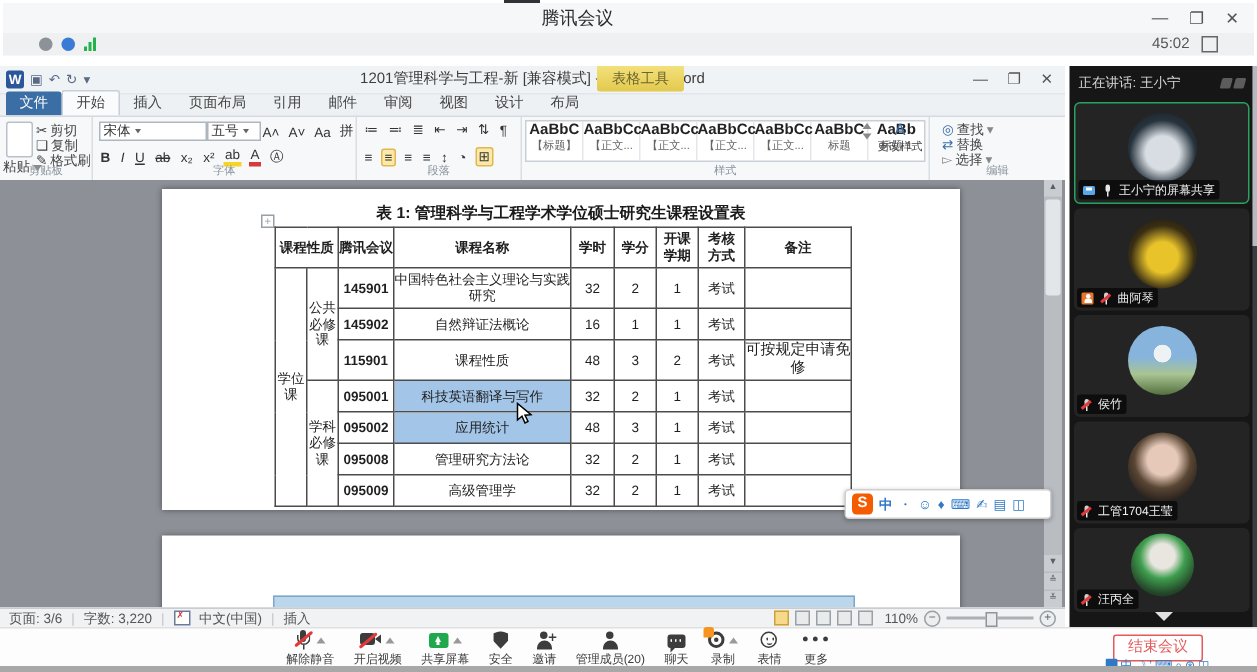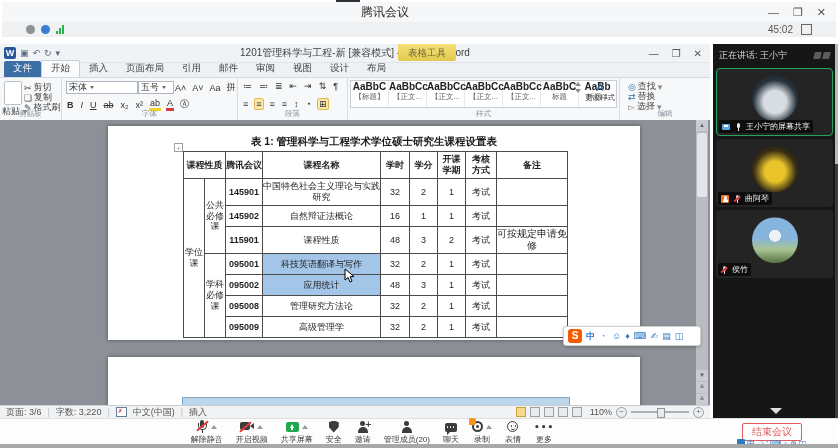--- a/index.html
+++ b/index.html
@@ -528,21 +528,39 @@
     <div class="tile" style="top:166px;height:68px;">
       <span class="avatar av3"></span>
       <span class="namebar">
           <span class="mini-mic off">
             <u></u>
           </span>
           <span class="nm">侯竹</span>
         </span>
     </div>
 
-
+    <div class="tile" style="top:237px;height:68px;">
+      <span class="avatar av4"></span>
+      <span class="namebar">
+          <span class="mini-mic off">
+            <u></u>
+          </span>
+          <span class="nm">工管1704王莹</span>
+        </span>
+    </div>
+
+    <div class="tile" style="top:308px;height:56px;">
+      <span class="avatar av5" style="width:42px;height:42px;"></span>
+      <span class="namebar">
+          <span class="mini-mic off">
+            <u></u>
+          </span>
+          <span class="nm">汪丙全</span>
+        </span>
+    </div>
 
     <div id="sb-arrow"></div>
     <div id="sb-scroll">
         <i></i>
       </div>
   </div>
 
   <div class="abs" id="taskbar">
     <div id="tb-center">
       <div class="tb-item">

